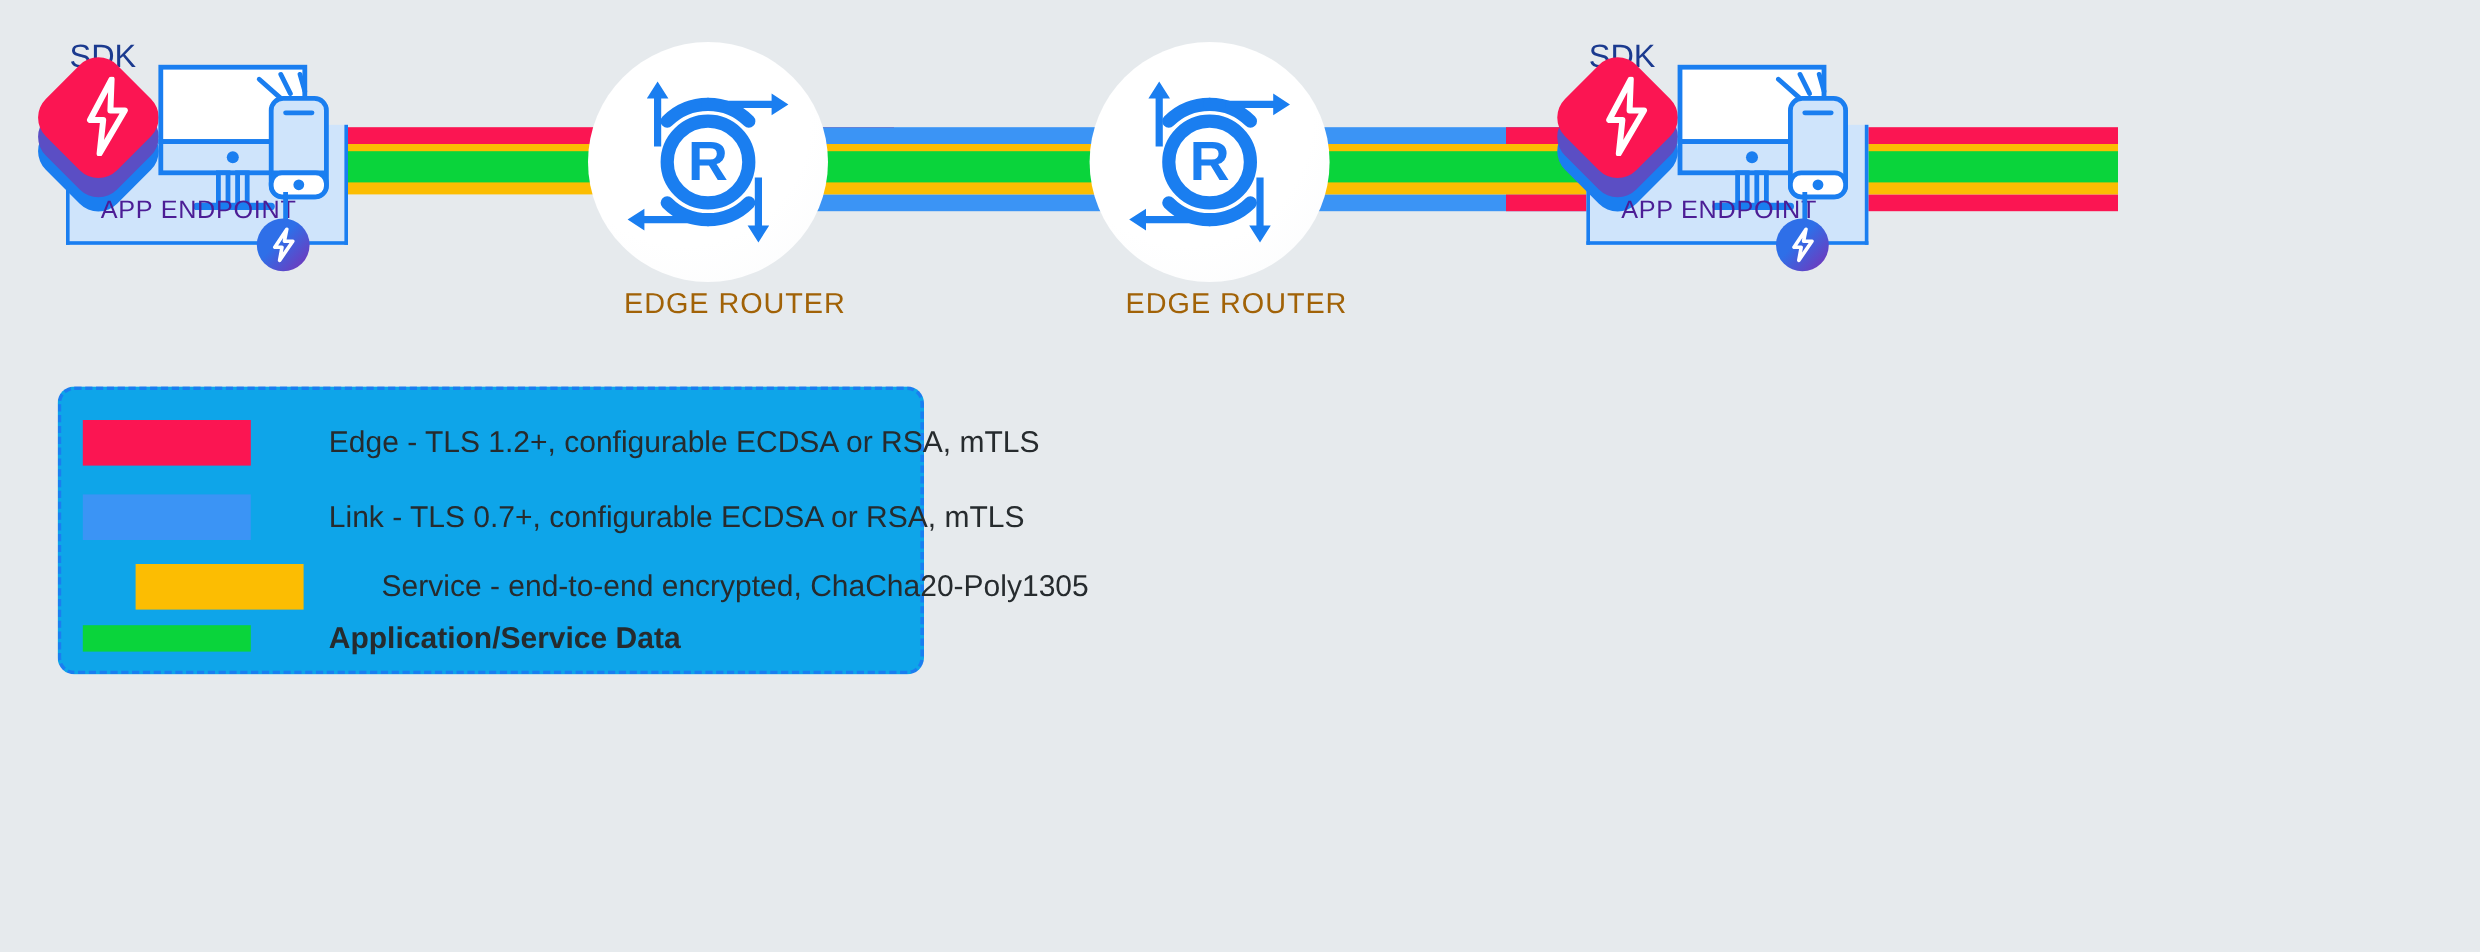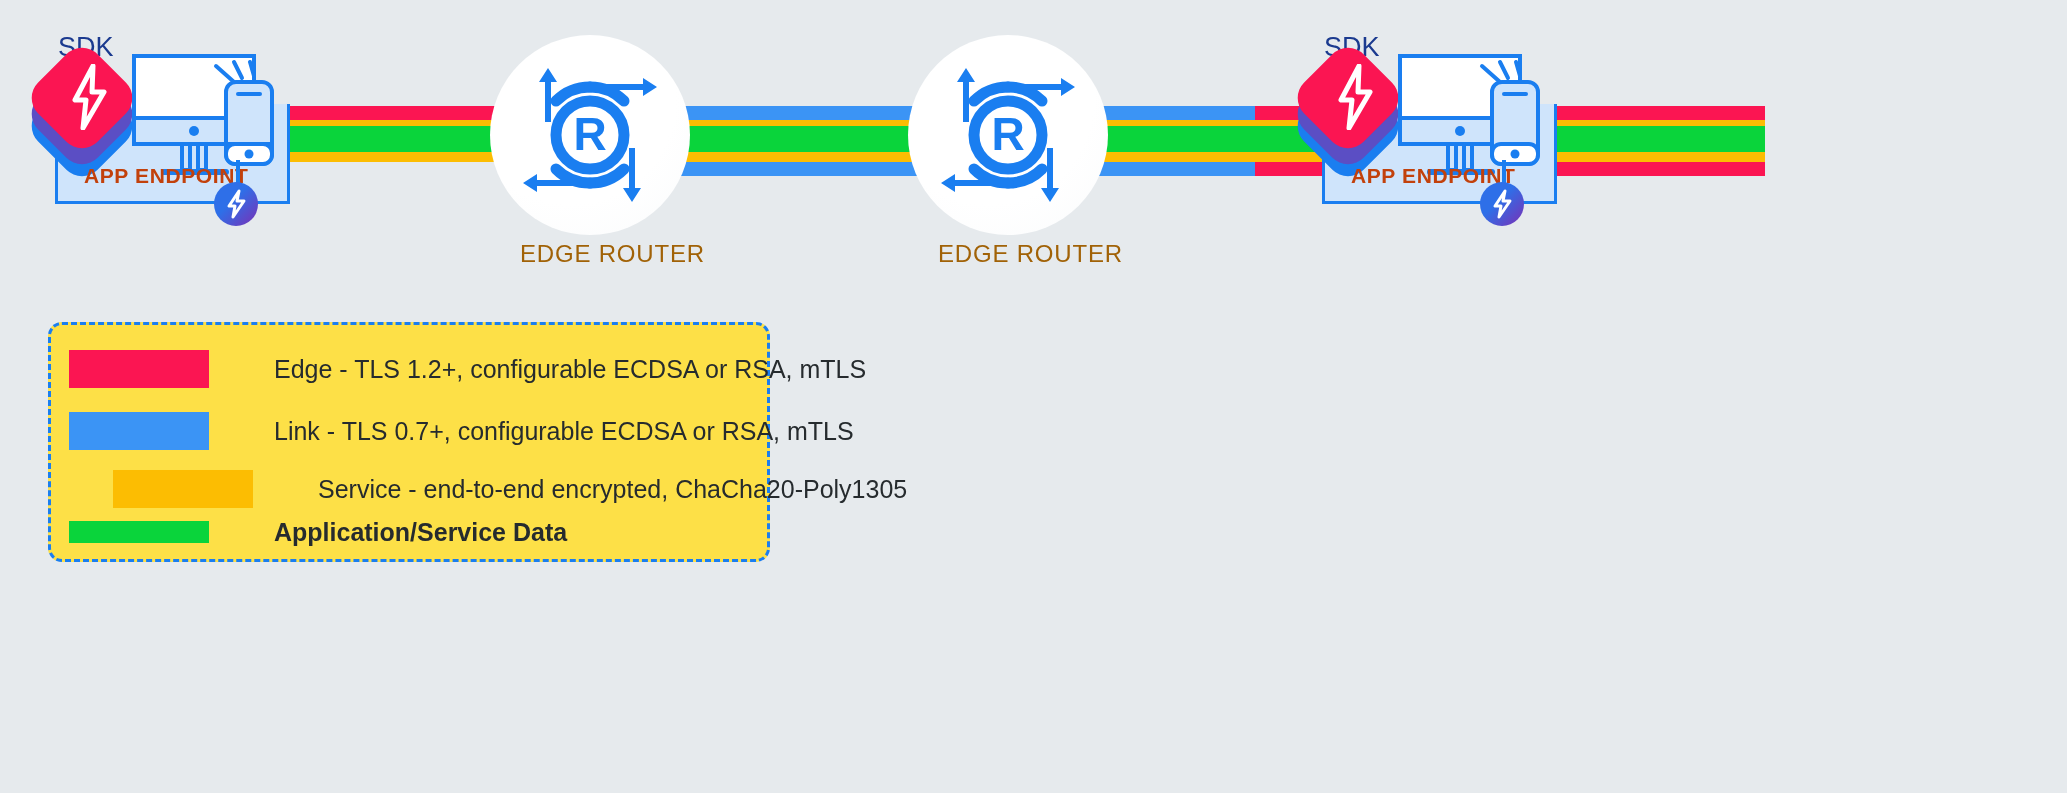--- a/index.html
+++ b/index.html
@@ -29,25 +29,25 @@
 
   
   .endpoint-box {
     position: absolute;
     background: #cfe4fb;
     border: 3px solid #1a7ef0;
     box-sizing: border-box;
   }
   .endpoint-label {
     position: absolute;
-    color: #c2410c;
+    color: #4c1d95;
     font-size: 21px;
     letter-spacing: 0.6px;
     white-space: nowrap;
-    font-weight: 700;
+    font-weight: 400;
   }
   .sdk-label {
     position: absolute;
     color: #1b3a8f;
     font-size: 27px;
     white-space: nowrap;
   }
   .router-label {
     position: absolute;
     color: #a16207;
@@ -103,21 +103,21 @@
     position: absolute;
     width: 44px;
     height: 44px;
     border-radius: 50%;
     background: linear-gradient(135deg, #2e6fe8 0%, #2e6fe8 42%, #7b2fb5 100%);
   }
 
   
   .legend {
     position: absolute;
-    background: #fde047;
+    background: #0ea5e9;
     border: 3px dashed #1a7ef0;
     border-radius: 14px;
     box-sizing: border-box;
   }
   .legend-row {
     position: absolute;
     display: flex;
     align-items: center;
   }
   .legend-swatch {

